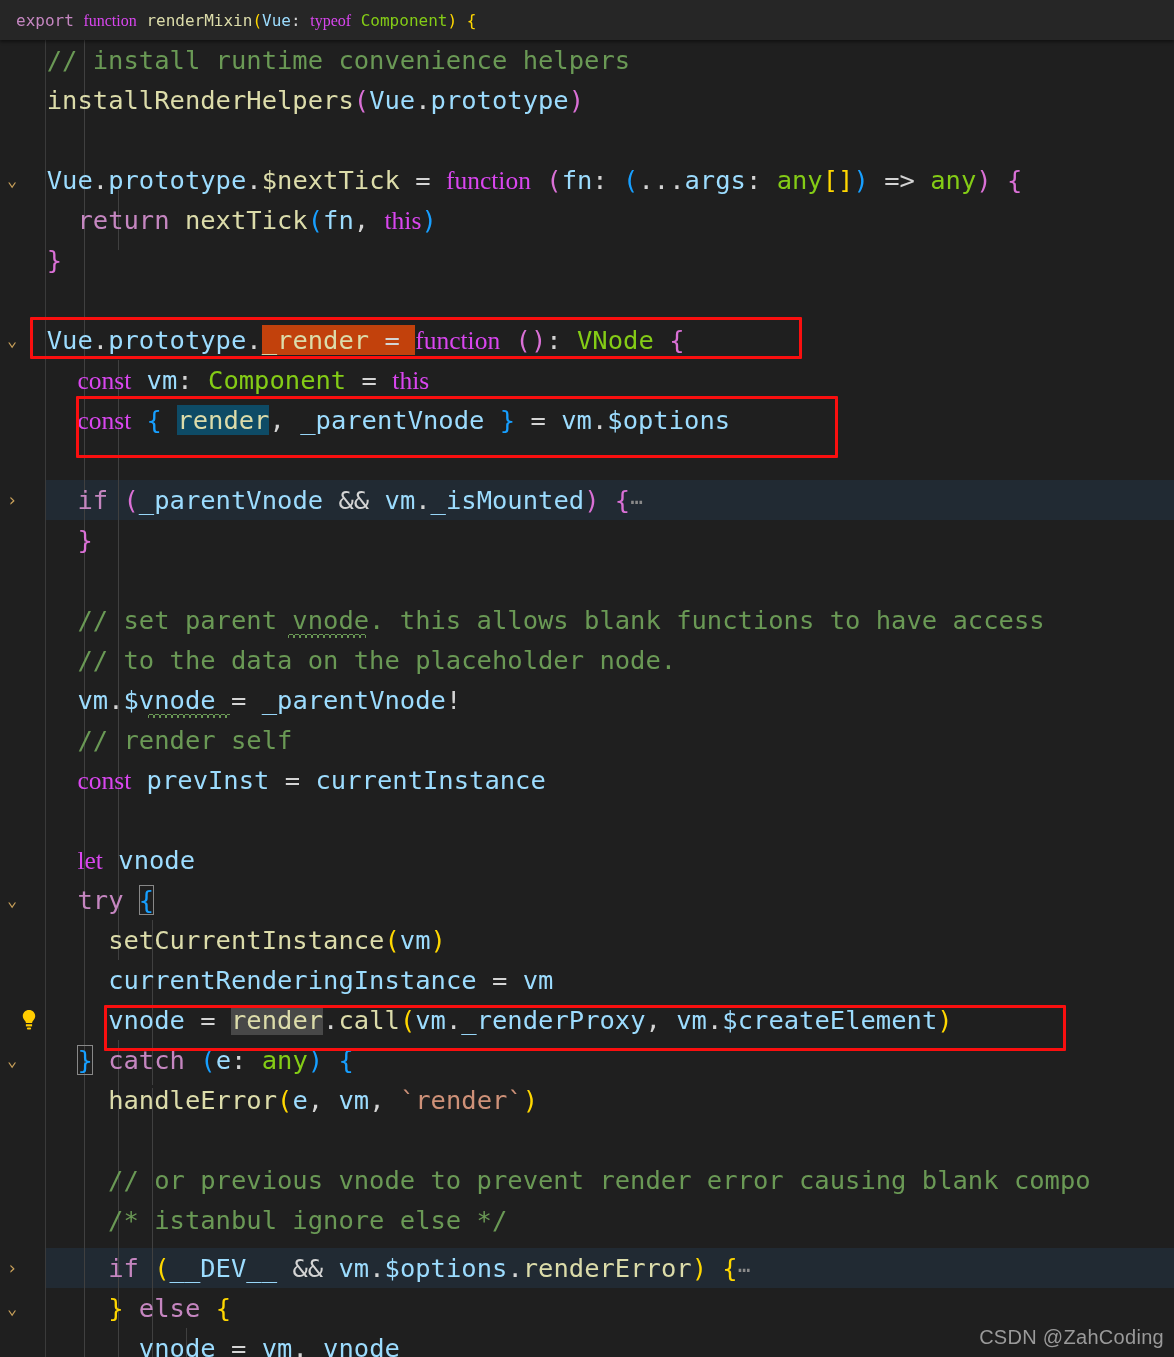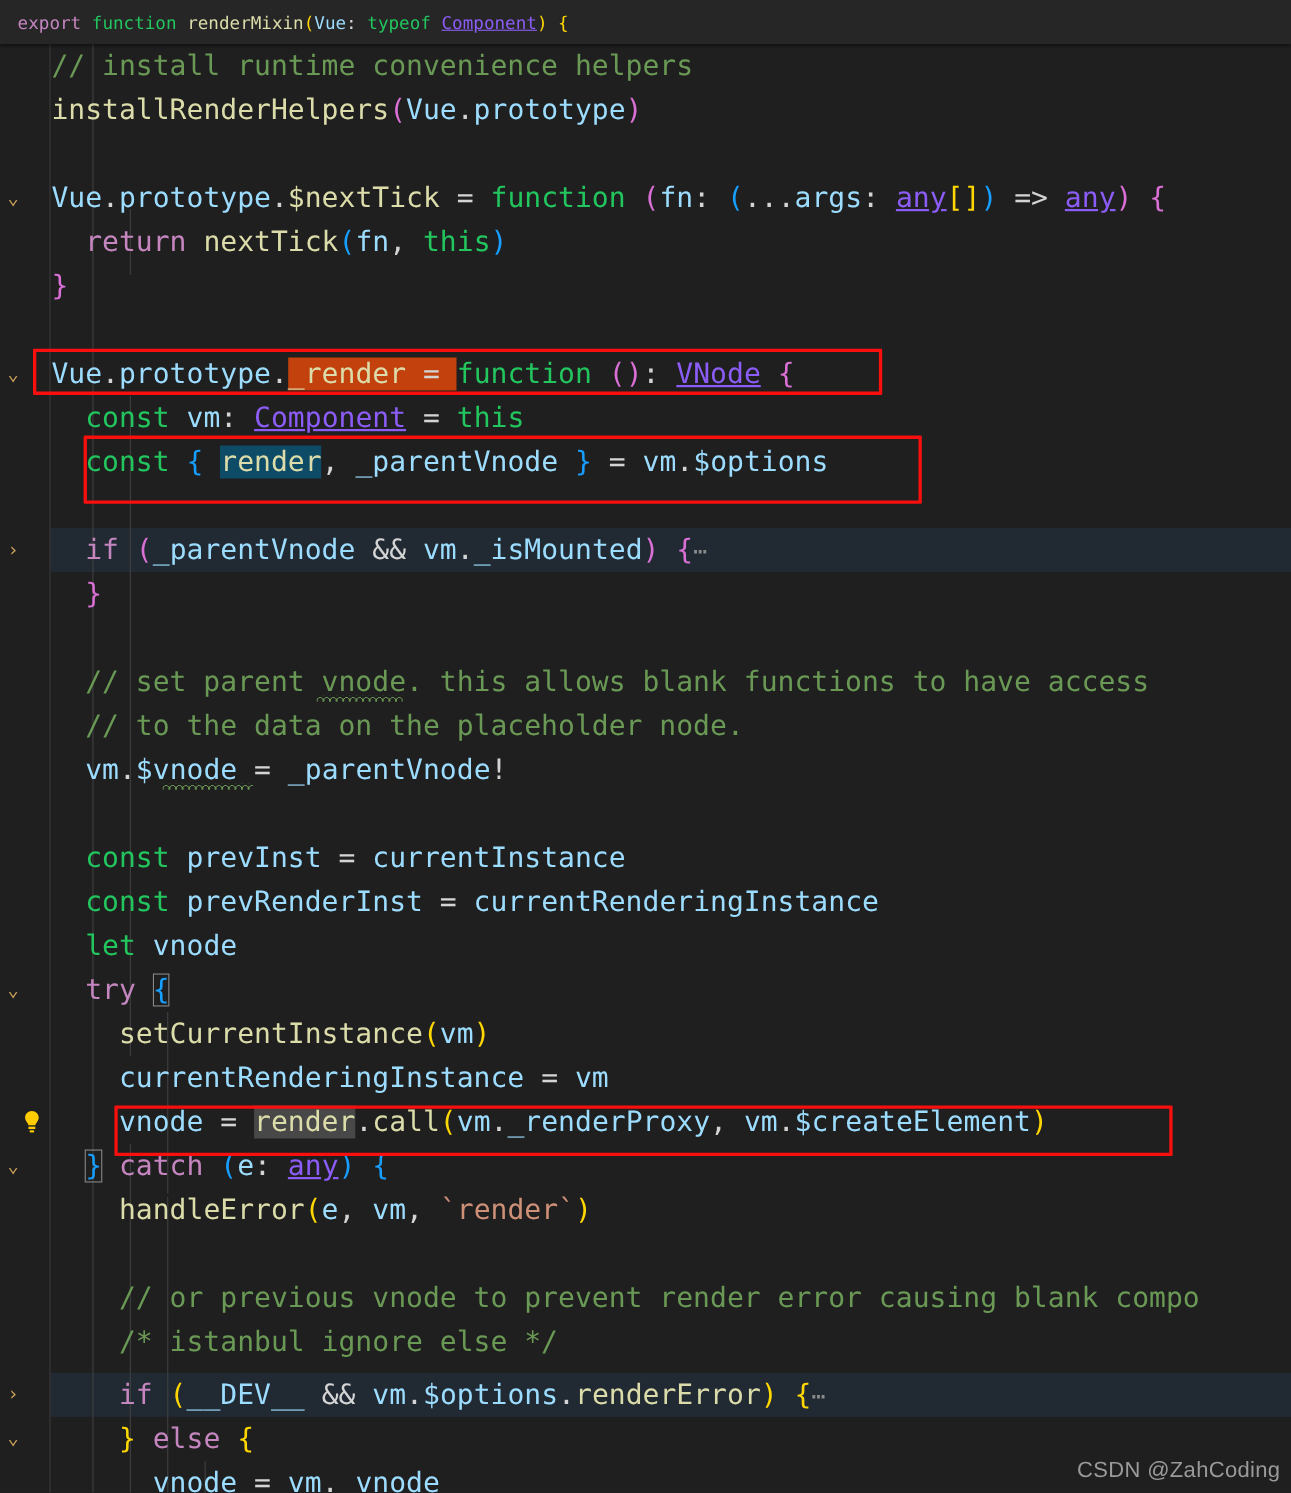--- a/index.html
+++ b/index.html
@@ -47,24 +47,24 @@
     z-index:10;
   }
   .line .code{display:inline-block;padding-left:16px;}
   .lh{position:absolute;left:46px;width:1128px;height:40px;background:#212a33;z-index:2;}
 
   
   .ig{position:absolute;width:1px;background:#404040;z-index:3;}
 
   
   .kw   {color:#c586c0;}  
-  .kw2  {color:#22c55e;}  
+  .kw2  {color:#d946ef;font-family:Liberation Serif, serif;}  
   .fn   {color:#dcdcaa;}  
   .var  {color:#9cdcfe;}  
-  .typ  {color:#8b5cf6;text-decoration:underline;}  
+  .typ  {color:#84cc16;}  
   .cmt  {color:#6a9955;}  
   .str  {color:#ce9178;}  
   .p1   {color:#ffd700;}  
   .p2   {color:#da70d6;}  
   .p3   {color:#179fff;}  
   .op   {color:#d4d4d4;}  
   .ctl  {color:#c586c0;}
 
   
   .hl-gold{background:#c2410c;color:#dcdcaa;}
@@ -144,24 +144,24 @@
   <div class="line" style="top:560px"><span class="code"> </span></div>
 
   <div class="line" style="top:600px"><span class="code"><span class="cmt">    // set parent vnode. this allows blank functions to have access</span></span></div>
   <div class="squig-u" style="left:288px;top:632px;width:78px;"></div>
 
   <div class="line" style="top:640px"><span class="code"><span class="cmt">    // to the data on the placeholder node.</span></span></div>
 
   <div class="line" style="top:680px"><span class="code">    <span class="var">vm</span><span class="op">.</span><span class="var">$vnode</span> <span class="op">=</span> <span class="var">_parentVnode</span><span class="op">!</span></span></div>
   <div class="squig-u" style="left:148px;top:712px;width:82px;"></div>
 
+  <div class="line" style="top:720px"><span class="code"><span class="cmt">    // render self</span></span></div>
 
   <div class="line" style="top:760px"><span class="code">    <span class="kw2">const</span> <span class="var">prevInst</span> <span class="op">=</span> <span class="var">currentInstance</span></span></div>
 
-  <div class="line" style="top:800px"><span class="code">    <span class="kw2">const</span> <span class="var">prevRenderInst</span> <span class="op">=</span> <span class="var">currentRenderingInstance</span></span></div>
 
   <div class="line" style="top:840px"><span class="code">    <span class="kw2">let</span> <span class="var">vnode</span></span></div>
 
   <div class="fold" style="top:880px">⌄</div>
   <div class="line" style="top:880px"><span class="code">    <span class="kw">try</span> <span class="p3 bm">{</span></span></div>
 
   <div class="line" style="top:920px"><span class="code">      <span class="fn">setCurrentInstance</span><span class="p1">(</span><span class="var">vm</span><span class="p1">)</span></span></div>
 
   <div class="line" style="top:960px"><span class="code">      <span class="var">currentRenderingInstance</span> <span class="op">=</span> <span class="var">vm</span></span></div>
 

